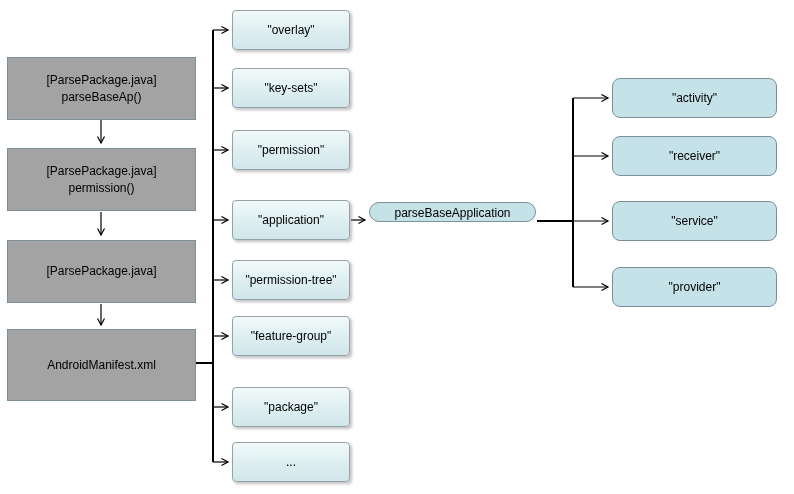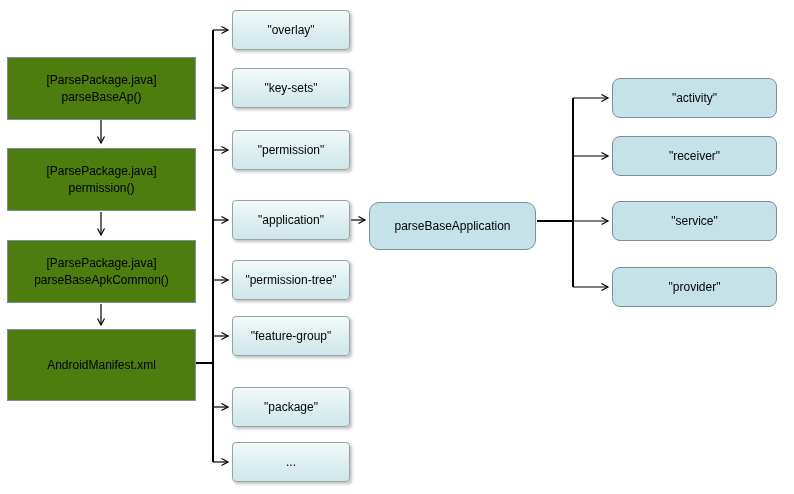--- a/index.html
+++ b/index.html
@@ -20,40 +20,40 @@
     align-items: center;
     justify-content: center;
     text-align: center;
     color: #000000;
     font-size: 12px;
     line-height: 1.35;
     box-sizing: border-box;
   }
   
   .rect-box {
-    background: #4d7c0f;
+    background: #a3a3a3;
     border: 1px solid #7d8f97;
     left: 7px; width: 189px;
   }
   
   .tag-box {
     background: linear-gradient(to bottom, #f2fafa 0%, #ddeef0 55%, #cfe7eb 100%);
     border: 1px solid #97a2a6;
     border-radius: 4px;
     box-shadow: 2px 2px 3px rgba(120,120,120,0.45);
     left: 232px; width: 118px; height: 40px;
   }
   
   .round-box {
     background: #c6e2e9;
     border: 1px solid #7d8f97;
     border-radius: 8px;
   }
   .child-box { left: 612px; width: 165px; height: 40px; }
-  .pba-box { left: 369px; top: 202px; width: 167px; height: 48px; border-radius: 10px; }
+  .pba-box { left: 369px; top: 202px; width: 167px; height: 20px; border-radius: 10px; justify-content: flex-end; }
 </style>
 </head>
 <body>
 
 <div id="diagram">
 
   <svg id="connectors" viewBox="0 0 794 494" xmlns="http://www.w3.org/2000/svg">
     <defs>
       <marker id="arrow" markerWidth="9" markerHeight="9" refX="7.5" refY="4.5" orient="auto" markerUnits="userSpaceOnUse">
         <path d="M1,1 L7.5,4.5 L1,8" fill="none" stroke="#000000" stroke-width="1.2"></path>
@@ -102,21 +102,20 @@
   <div class="box rect-box" style="top:57px; height:63px;">
     <span>[ParsePackage.java]</span>
     <span>parseBaseAp()</span>
   </div>
   <div class="box rect-box" style="top:148px; height:63px;">
     <span>[ParsePackage.java]</span>
     <span>permission()</span>
   </div>
   <div class="box rect-box" style="top:240px; height:63px;">
     <span>[ParsePackage.java]</span>
-    <span>parseBaseApkCommon()</span>
   </div>
   <div class="box rect-box" style="top:329px; height:72px;">
     <span>AndroidManifest.xml</span>
   </div>
 
   <div class="box tag-box" style="top:10px;">
     <span>"overlay"</span>
   </div>
   <div class="box tag-box" style="top:68px;">
     <span>"key-sets"</span>

